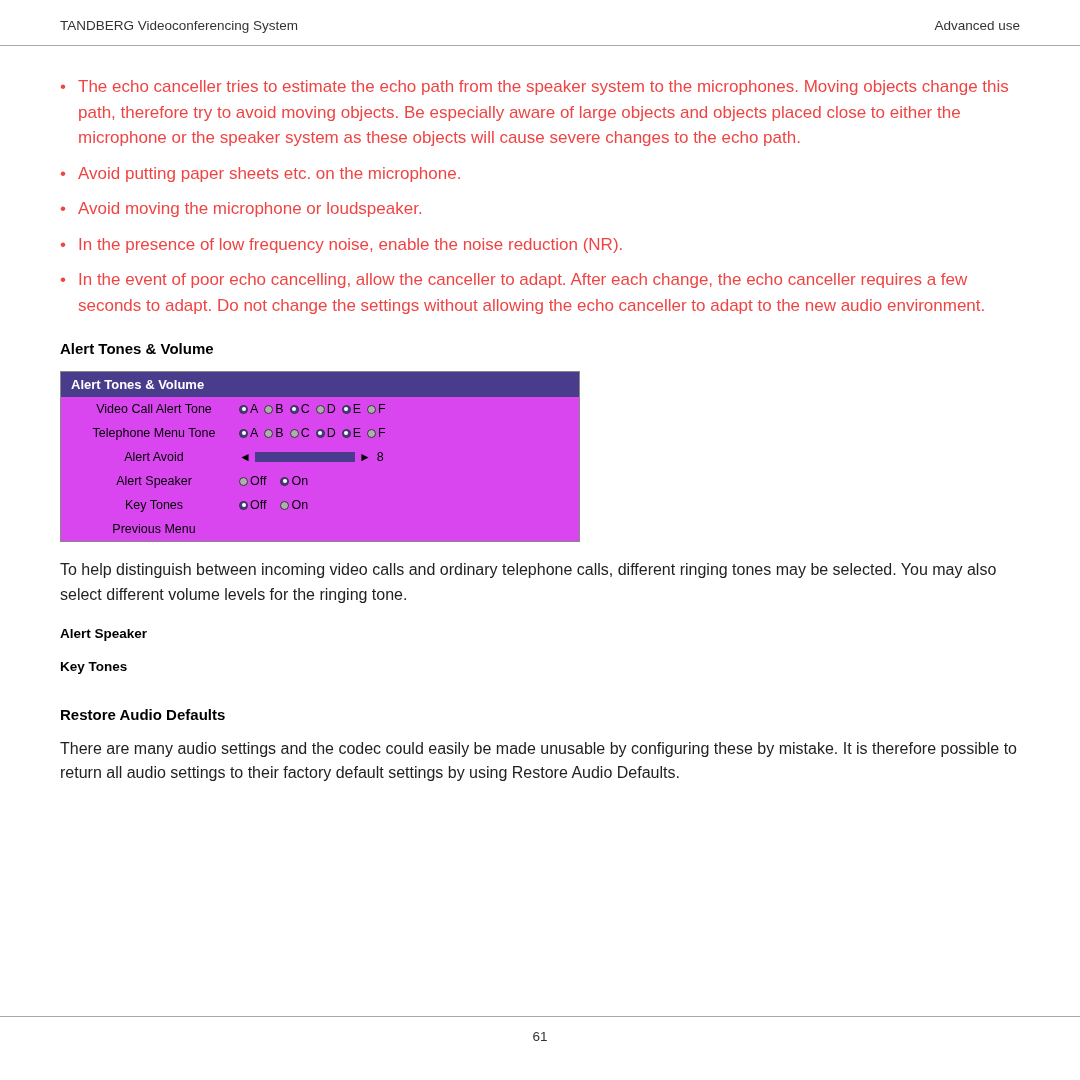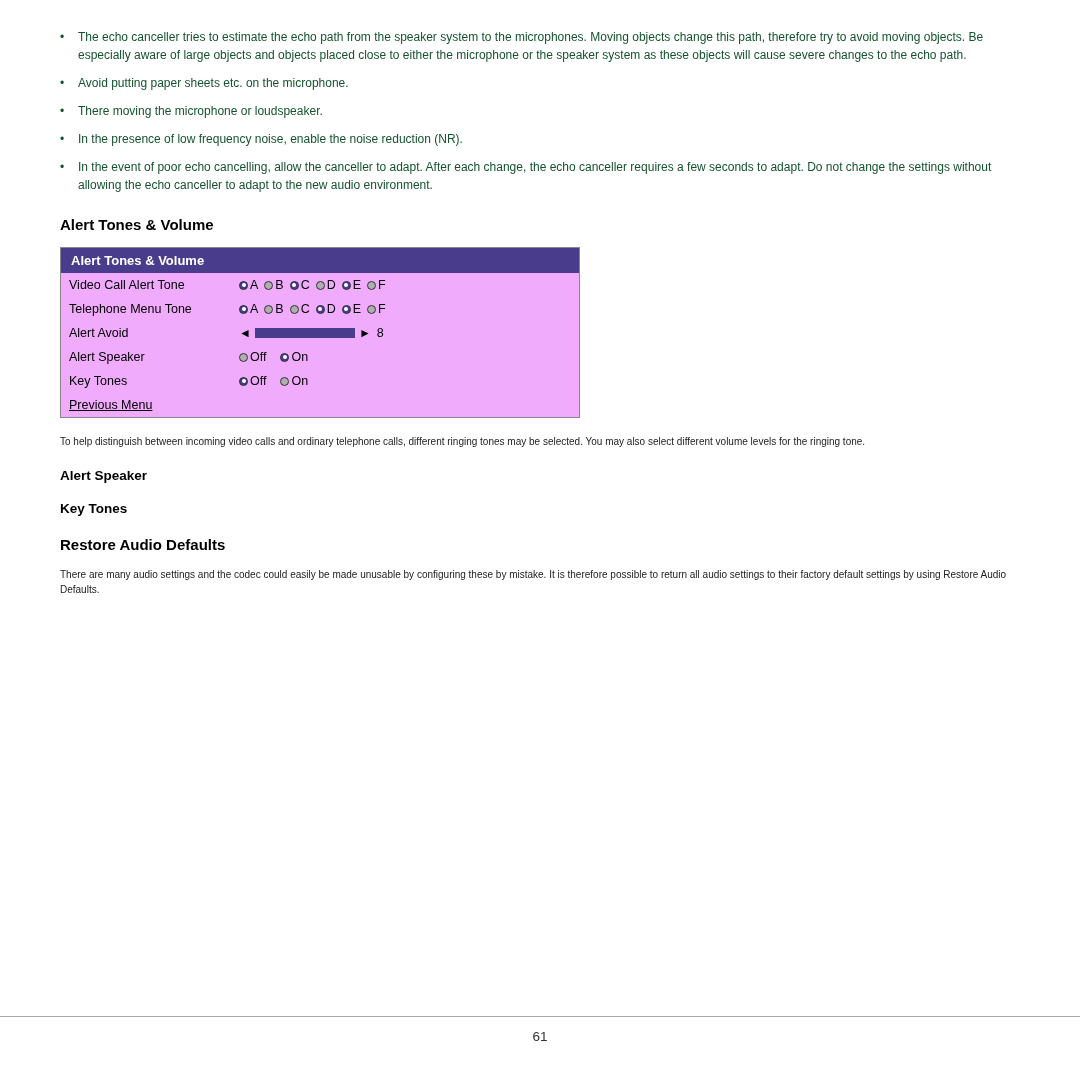--- a/index.html
+++ b/index.html
@@ -40,23 +40,23 @@
     }
     
     .bullet-list {
       list-style: none;
       margin-bottom: 22px;
     }
     .bullet-list li {
       position: relative;
       padding-left: 18px;
       margin-bottom: 10px;
-      font-size: 12px;
+      font-size: 17px;
       line-height: 1.5;
-      color: #14532d;
+      color: #ef4444;
     }
     .bullet-list li::before {
       content: "•";
       position: absolute;
       left: 0;
       top: 0;
     }
     
     .section-heading {
       font-size: 15px;
@@ -72,32 +72,32 @@
       font-size: 13px;
     }
     .atv-header {
       background: #4a3c8c;
       color: #fff;
       padding: 5px 10px;
       font-weight: bold;
       font-size: 13px;
     }
     .atv-body {
-      background: #f0abfc;
+      background: #d946ef;
+      text-align: center;
     }
     .atv-row {
       display: flex;
       align-items: center;
       padding: 3px 8px;
       border-bottom: none;
       min-height: 24px;
     }
     .atv-row:last-child {
       border-bottom: none;
-      text-decoration: underline;
     }
     .atv-label {
       width: 170px;
       font-size: 12.5px;
       color: #000;
       white-space: nowrap;
     }
     .atv-options {
       display: flex;
       align-items: center;
@@ -159,21 +159,21 @@
       margin-left: 2px;
     }
     
     .off-on-group {
       display: flex;
       align-items: center;
       gap: 14px;
     }
     
     .body-text {
-      font-size: 10px;
+      font-size: 16px;
       line-height: 1.55;
       color: #222;
       margin-bottom: 14px;
     }
     .subsection-heading {
       font-weight: bold;
       font-size: 13.5px;
       margin-bottom: 8px;
       margin-top: 18px;
     }
@@ -198,27 +198,31 @@
       padding-top: 12px;
       font-size: 13.5px;
       color: #333;
     }
   </style>
 </head>
 <body>
 
 <div class="page">
 
+  <div class="header">
+    <span class="header-title">TANDBERG Videoconferencing System</span>
+    <span class="header-section">Advanced use</span>
+  </div>
 
   <div class="content">
 
     <ul class="bullet-list">
       <li>The echo canceller tries to estimate the echo path from the speaker system to the microphones. Moving objects change this path, therefore try to avoid moving objects. Be especially aware of large objects and objects placed close to either the microphone or the speaker system as these objects will cause severe changes to the echo path.</li>
       <li>Avoid putting paper sheets etc. on the microphone.</li>
-      <li>There moving the microphone or loudspeaker.</li>
+      <li>Avoid moving the microphone or loudspeaker.</li>
       <li>In the presence of low frequency noise, enable the noise reduction (NR).</li>
       <li>In the event of poor echo cancelling, allow the canceller to adapt. After each change, the echo canceller requires a few seconds to adapt. Do not change the settings without allowing the echo canceller to adapt to the new audio environment.</li>
     </ul>
 
     <div class="section-heading">Alert Tones &amp; Volume</div>
 
     <div class="atv-table">
       <div class="atv-header">Alert Tones &amp; Volume</div>
       <div class="atv-body">
 
@@ -326,21 +330,21 @@
 
       </div>
     </div>
 
     <p class="body-text">To help distinguish between incoming video calls and ordinary telephone calls, different ringing tones may be selected. You may also select different volume levels for the ringing tone.</p>
 
     <div class="subsection-heading">Alert Speaker</div>
 
     <div class="subsection-heading">Key Tones</div>
 
-    <div class="section-heading" style="margin-top: 20px;">Restore Audio Defaults</div>
+    <div class="section-heading" style="margin-top: 32px;">Restore Audio Defaults</div>
     <p class="body-text">There are many audio settings and the codec could easily be made unusable by configuring these by mistake. It is therefore possible to return all audio settings to their factory default settings by using Restore Audio Defaults.</p>
 
   </div>
 
   <div class="footer">
     <span>61</span>
   </div>
 
 </div>
 

